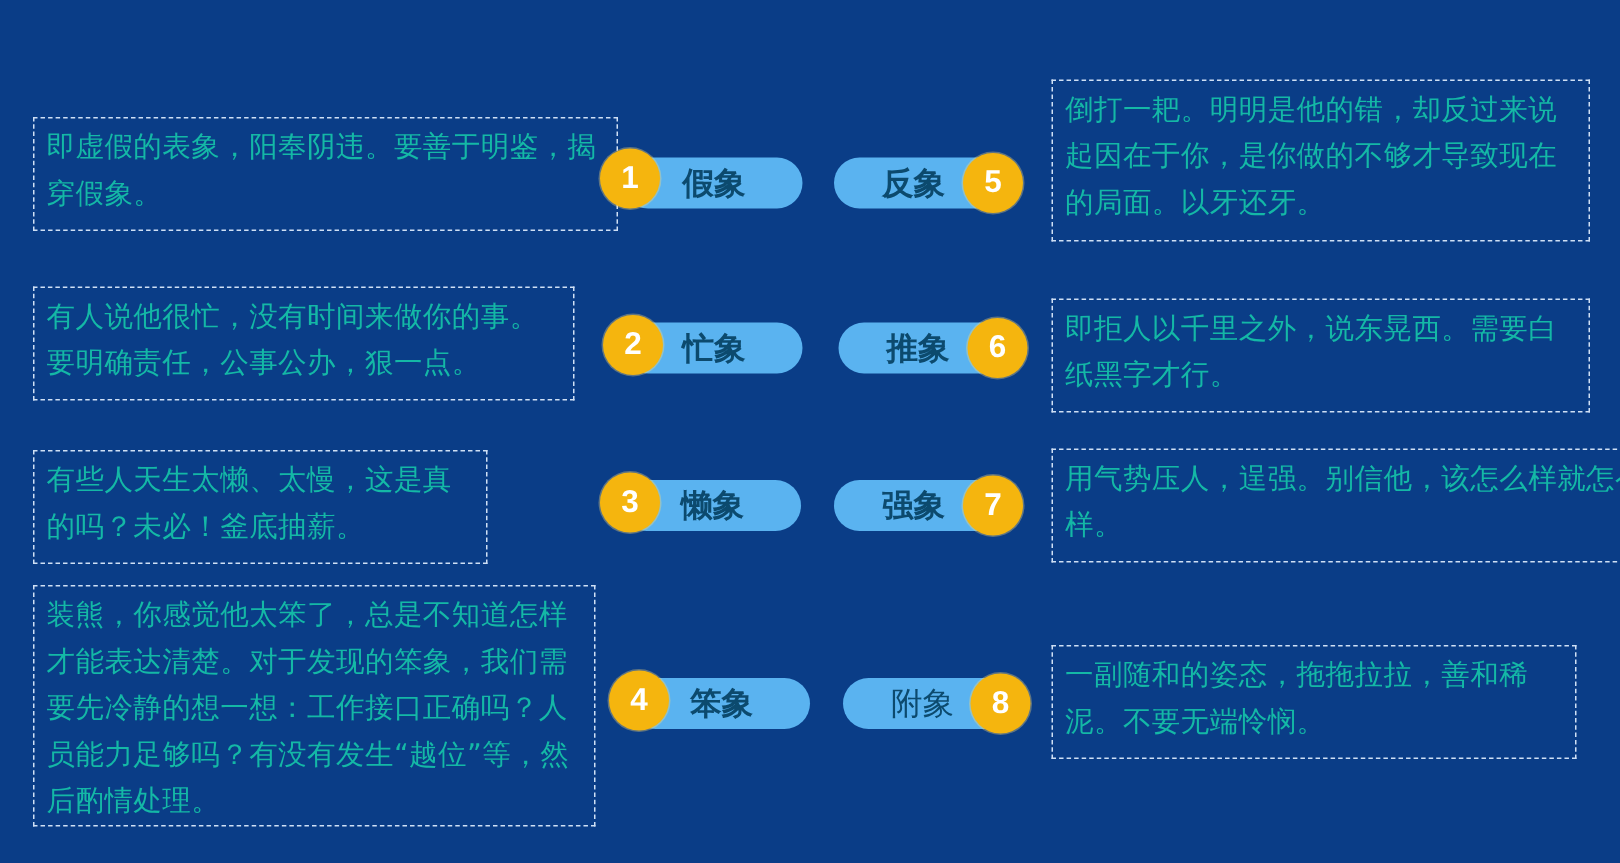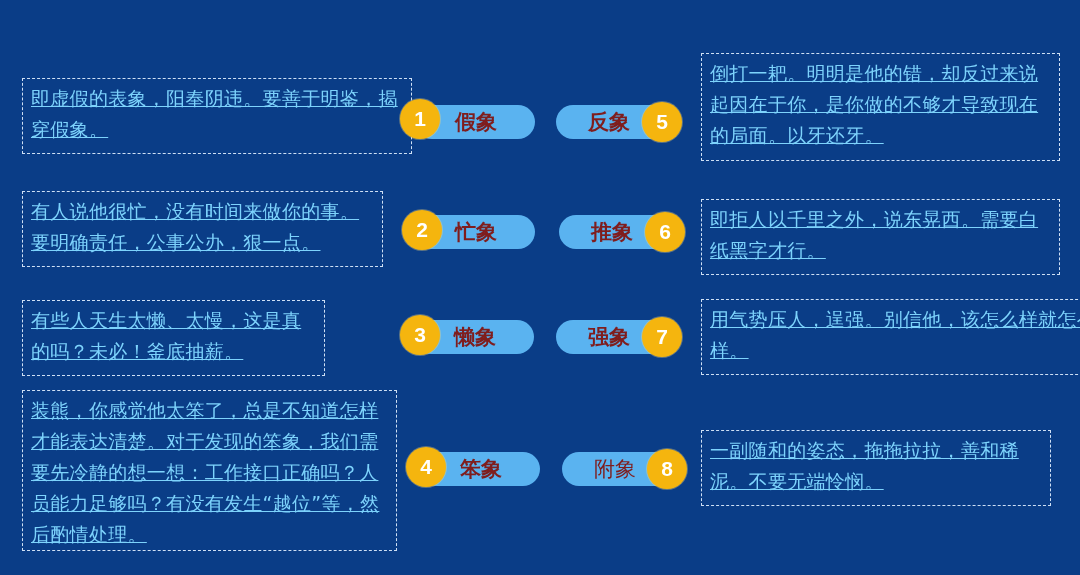--- a/index.html
+++ b/index.html
@@ -10,35 +10,34 @@
       width: 1080px;
       height: 575px;
       background: #0a3d87;
       position: relative;
       overflow: hidden;
       font-family: "DejaVu Sans", "Liberation Sans", sans-serif;
     }
     .desc {
       position: absolute;
       border: 1.5px dashed #cfe0f5;
-      color: #7dd3fc;
+      color: #14b8a6;
       font-size: 19px;
       line-height: 31px;
       padding: 4px 8px;
       box-sizing: border-box;
       letter-spacing: 0.3px;
-      text-decoration: underline;
     }
     .pill {
       position: absolute;
       height: 34px;
       width: 120px;
       background: #5ab3f0;
       border-radius: 17px;
-      color: #7f1d1d;
+      color: #0c4a6e;
       font-weight: bold;
       font-size: 21px;
       line-height: 34px;
       box-sizing: border-box;
     }
     .pill.left { padding-left: 40px; }
     .pill.right { padding-left: 32px; }
     .badge {
       position: absolute;
       width: 40px;

